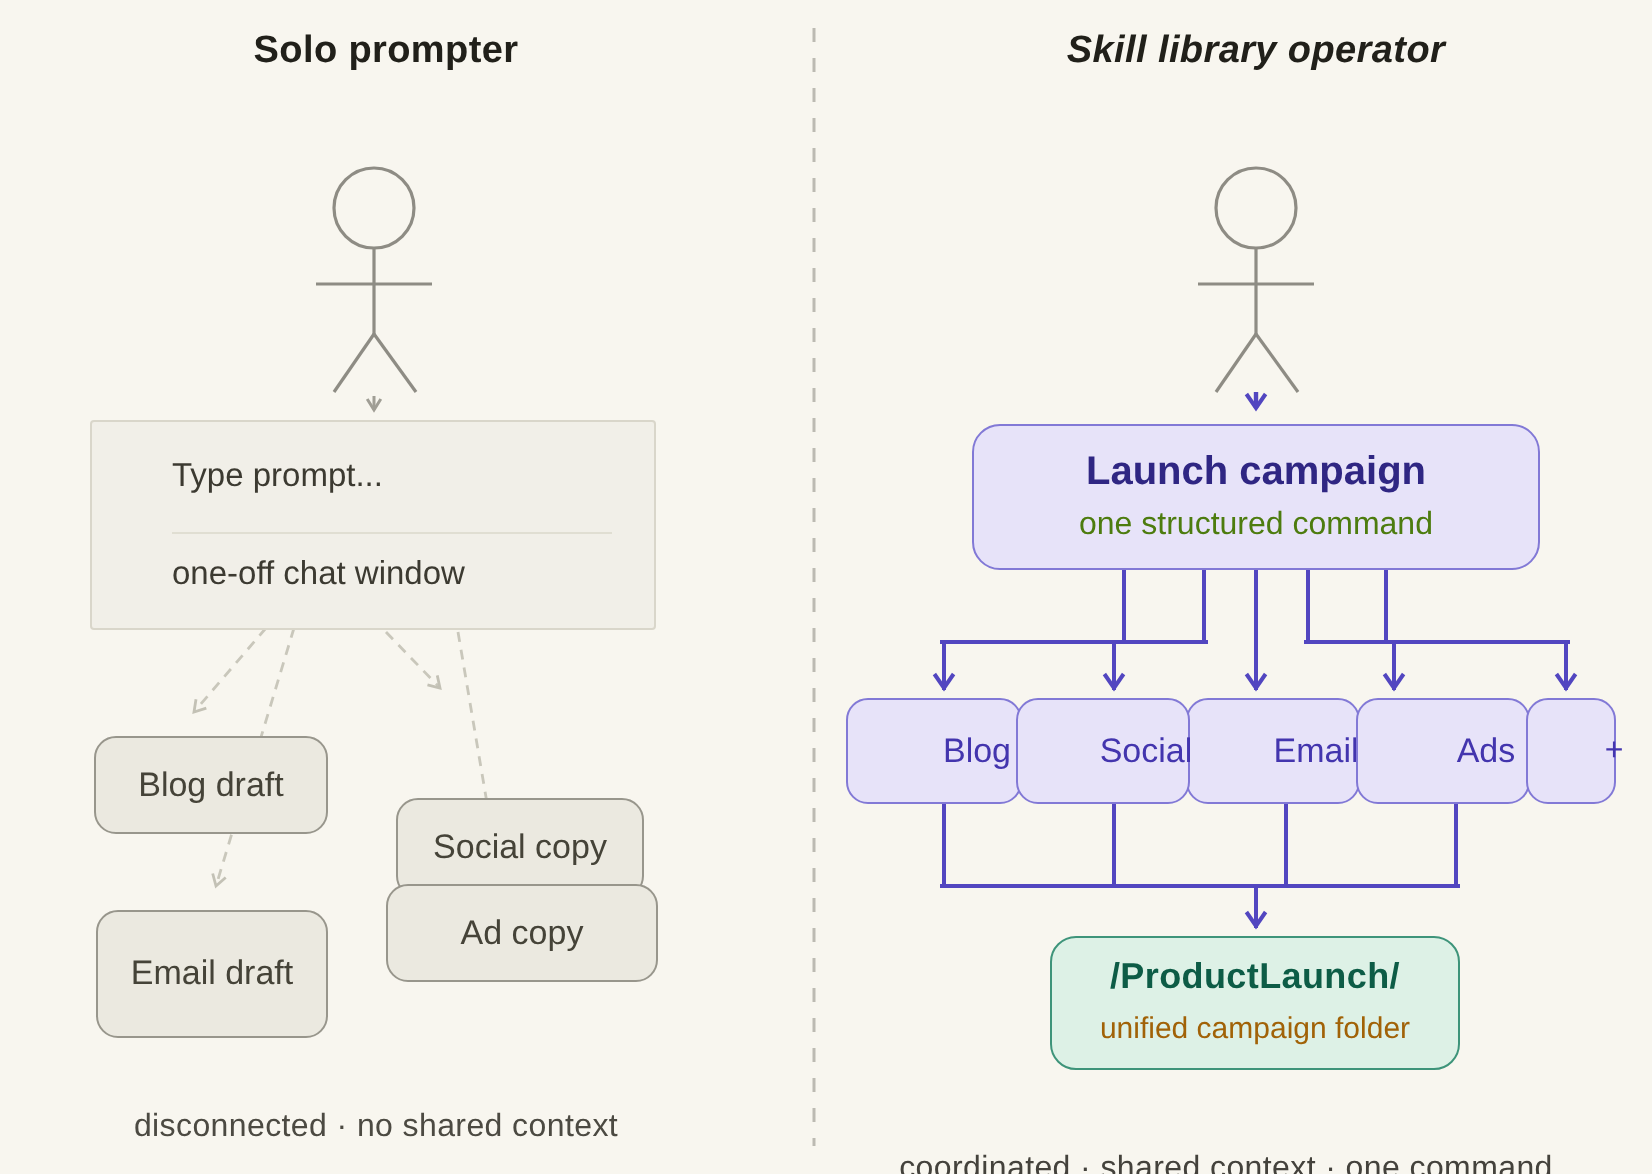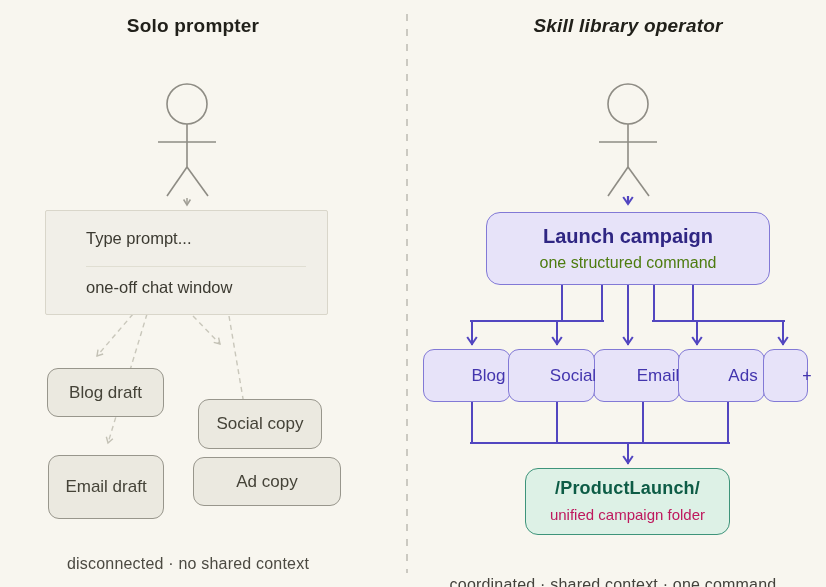--- a/index.html
+++ b/index.html
@@ -49,21 +49,21 @@
     background:#e7e3f9;border:1.4px solid #8279d6;border-radius:11px;
     font-size:17px;color:#4335ae;padding-left:43px;
   }
 
   .folder-box{
     left:525px;top:468px;width:205px;height:67px;
     background:#ddf1e6;border:1.5px solid #3e947a;border-radius:13px;
     text-align:center;
   }
   .folder-title{position:absolute;left:0;right:0;top:9px;font-size:18px;font-weight:700;color:#0d5c46;letter-spacing:.2px;}
-  .folder-sub{position:absolute;left:0;right:0;top:37px;font-size:15px;color:#be185d;}
+  .folder-sub{position:absolute;left:0;right:0;top:37px;font-size:15px;color:#a16207;}
 </style>
 </head>
 <body>
 
 <div class="canvas">
 
   <svg class="lines" viewBox="0 0 826 587">
     <defs>
       <marker id="chev-purple" markerUnits="userSpaceOnUse" markerWidth="16" markerHeight="16" refX="10" refY="7" orient="auto">
         <path d="M3,2.2 L10,7 L3,11.8" fill="none" stroke="#5246c0" stroke-width="2"></path>
@@ -129,21 +129,21 @@
 
   <div class="abs prompt-box">
     <div class="prompt-line1">Type prompt...</div>
     <div class="prompt-divider"></div>
     <div class="prompt-line2">one-off chat window</div>
   </div>
 
   <div class="abs out-box" style="left:35px;top:368px;width:117px;height:49px;margin-left:12px;">Blog draft</div>
   <div class="abs out-box" style="left:198px;top:367px;width:124px;height:50px;margin-top:32px;">Social copy</div>
   <div class="abs out-box" style="left:48px;top:455px;width:116px;height:64px;">Email draft</div>
-  <div class="abs out-box" style="left:193px;top:442px;width:148px;height:49px;margin-top:15px;">Ad copy</div>
+  <div class="abs out-box" style="left:193px;top:442px;width:136px;height:49px;">Ad copy</div>
 
   <div class="abs caption" style="left:0;top:535px;width:376px;">disconnected · no shared context</div>
 
   <div class="abs launch-box">
     <div class="launch-title">Launch campaign</div>
     <div class="launch-sub">one structured command</div>
   </div>
 
   <div class="abs skill-box" style="left:423px;width:88px;">Blog</div>
   <div class="abs skill-box" style="left:593px;width:87px;">Email</div>

